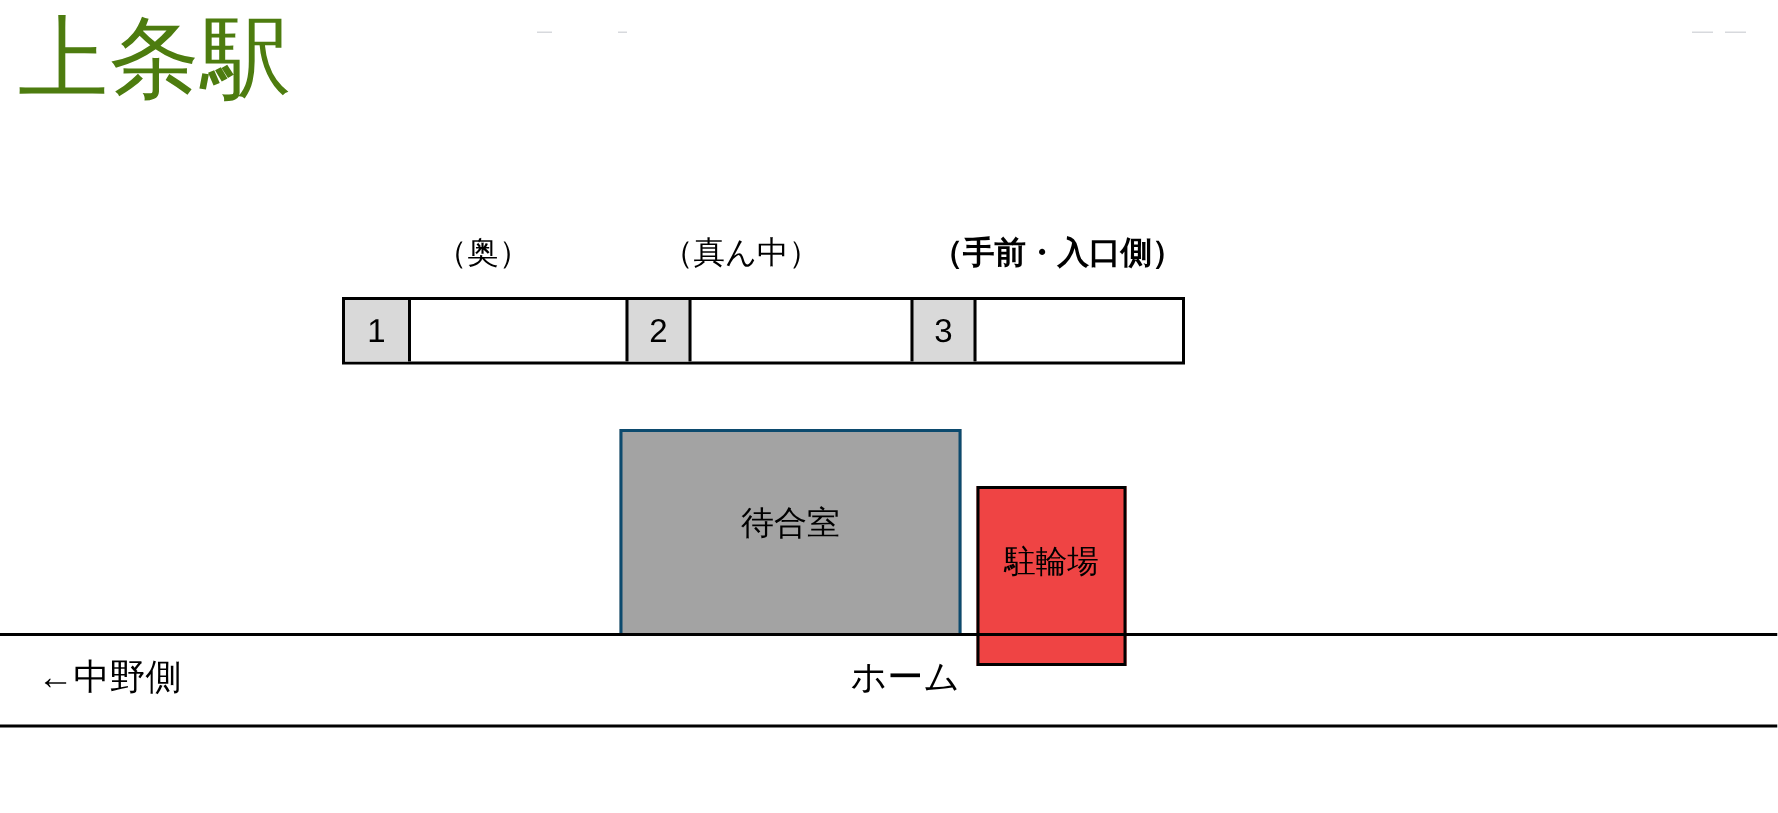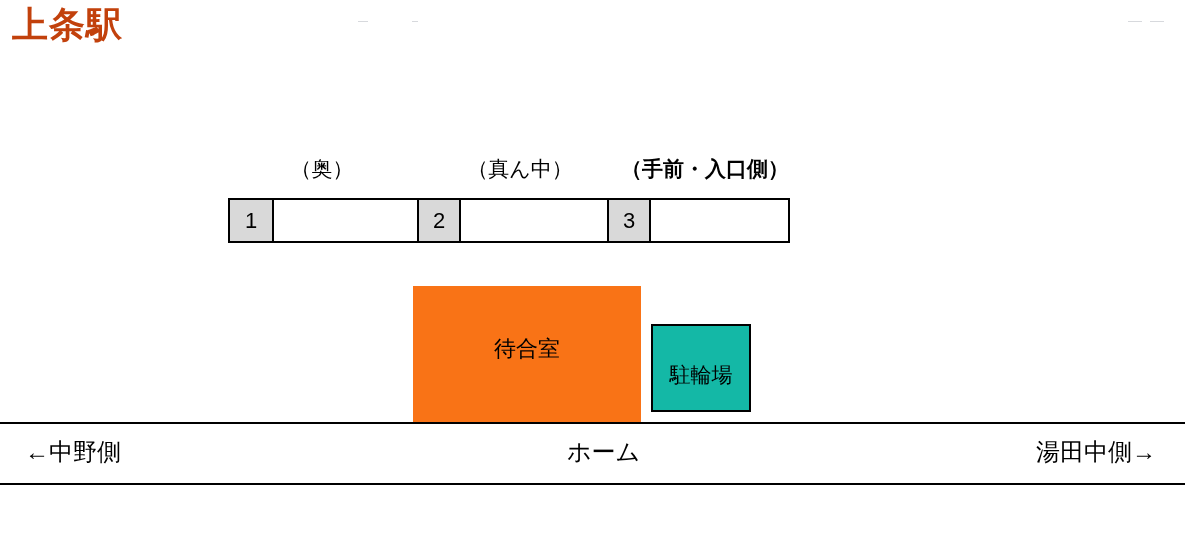--- a/index.html
+++ b/index.html
@@ -14,26 +14,26 @@
     overflow: hidden;
     font-family: "Liberation Sans", "DejaVu Sans", sans-serif;
     color: #000000;
   }
 
   
   #station-title {
     position: absolute;
     left: 12px;
     top: 4px;
-    font-size: 36px;
-    font-weight: bold;
+    font-size: 60px;
+    font-weight: normal;
     letter-spacing: 1px;
     line-height: 1.15;
     white-space: nowrap;
-    color: #c2410c;
+    color: #4d7c0f;
   }
 
   
   .artifact {
     position: absolute;
     height: 1px;
     background: #d7d9dd;
   }
 
   
@@ -73,42 +73,42 @@
   .car-cell.first { border-left: none; }
   .car-cell.mid   { border-left: 2px solid #000000; }
 
   
   #waiting-room {
     position: absolute;
     left: 413px;
     top: 286px;
     width: 228px;
     height: 138px;
-    border: 2px solid #f97316;
+    border: 2px solid #0c4a6e;
     box-sizing: border-box;
-    background: #f97316;
+    background: #a3a3a3;
   }
   #waiting-room-label {
     position: absolute;
     left: 0;
     right: 0;
     top: 50px;
     text-align: center;
     font-size: 22px;
     line-height: 1;
   }
   #bike-parking {
     position: absolute;
     left: 651px;
     top: 324px;
     width: 100px;
-    height: 88px;
+    height: 120px;
     border: 2px solid #000000;
     box-sizing: border-box;
-    background: #14b8a6;
+    background: #ef4444;
   }
   #bike-parking-label {
     position: absolute;
     left: 0;
     right: 0;
     top: 38px;
     text-align: center;
     font-size: 21px;
     line-height: 1;
     white-space: nowrap;
@@ -148,21 +148,21 @@
 <body>
 
 <div class="artifact" style="left:358px; top:21px; width:10px;"></div>
 <div class="artifact" style="left:412px; top:21px; width:6px;"></div>
 <div class="artifact" style="left:1128px; top:21px; width:14px;"></div>
 <div class="artifact" style="left:1150px; top:21px; width:14px;"></div>
 
 <div id="station-title">上条駅</div>
 
 <div class="pos-label" style="left:322px;">（奥）</div>
-<div class="pos-label" style="left:520px;text-align:right;">（真ん中）</div>
+<div class="pos-label" style="left:494px;text-align:right;">（真ん中）</div>
 <div class="pos-label" style="left:705px;font-weight:bold;">（手前・入口側）</div>
 
 <div id="car-strip">
   <div class="car-cell first" style="left:0px; width:44px;">
     <span>1</span>
   </div>
   <div class="car-cell mid" style="left:187px; width:44px;">
     <span>2</span>
   </div>
   <div class="car-cell mid" style="left:377px; width:44px;">
@@ -176,16 +176,15 @@
 
 <div id="bike-parking">
   <div id="bike-parking-label">駐輪場</div>
 </div>
 
 <div class="platform-line" id="platform-line-top"></div>
 
 <div id="platform-band">
   <div class="platform-text" id="label-left">←中野側</div>
   <div class="platform-text" id="label-center">ホーム</div>
-  <div class="platform-text" id="label-right">湯田中側→</div>
 </div>
 
 <div class="platform-line" id="platform-line-bottom"></div>
 
 </body></html>

